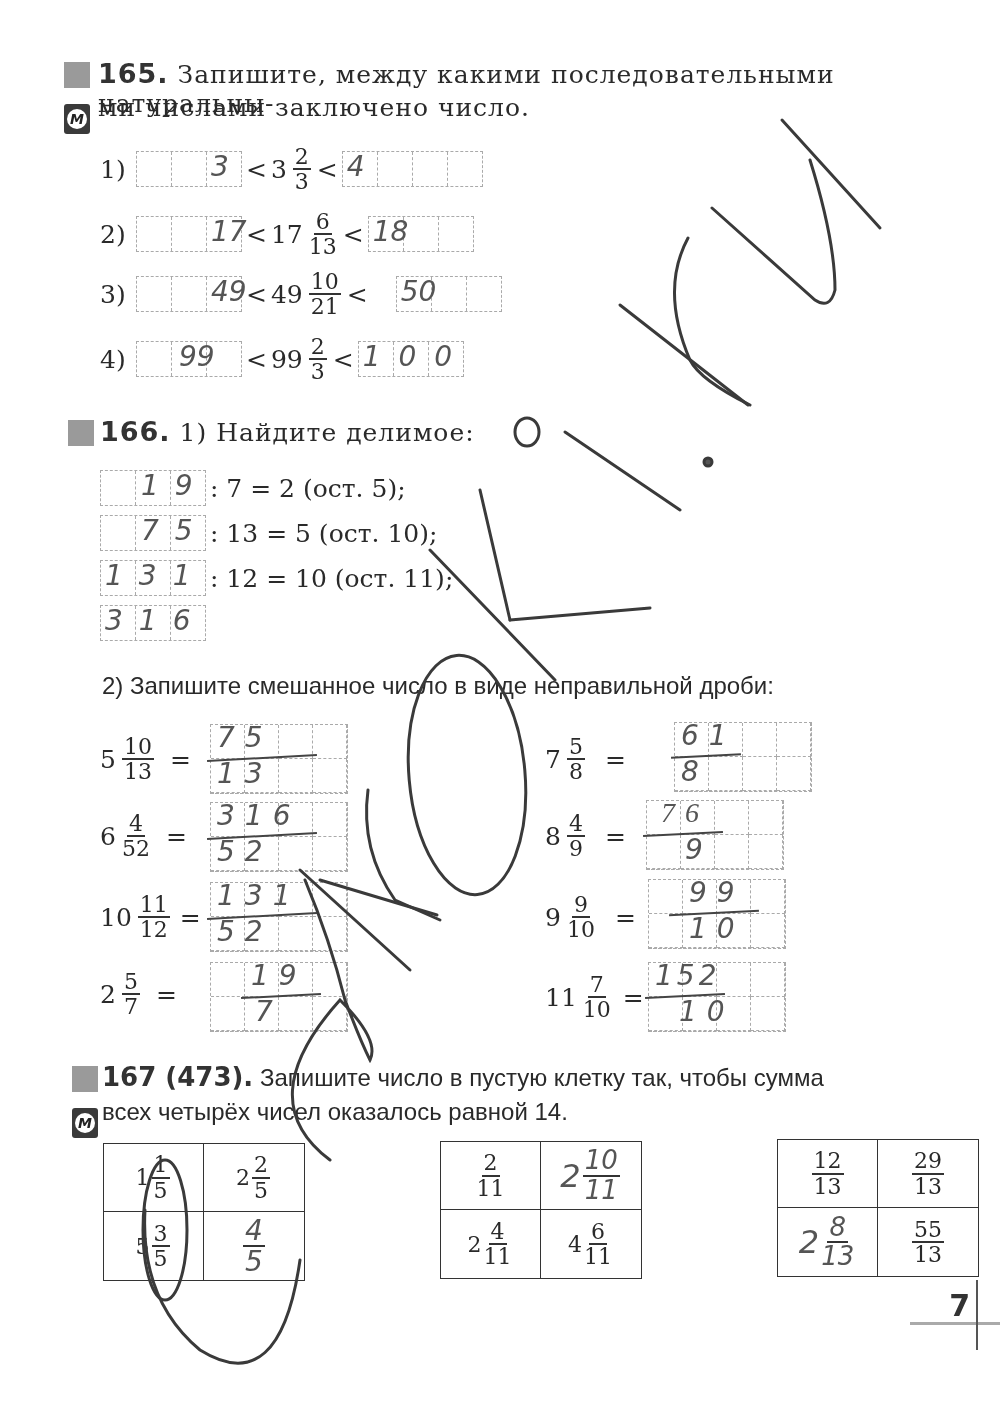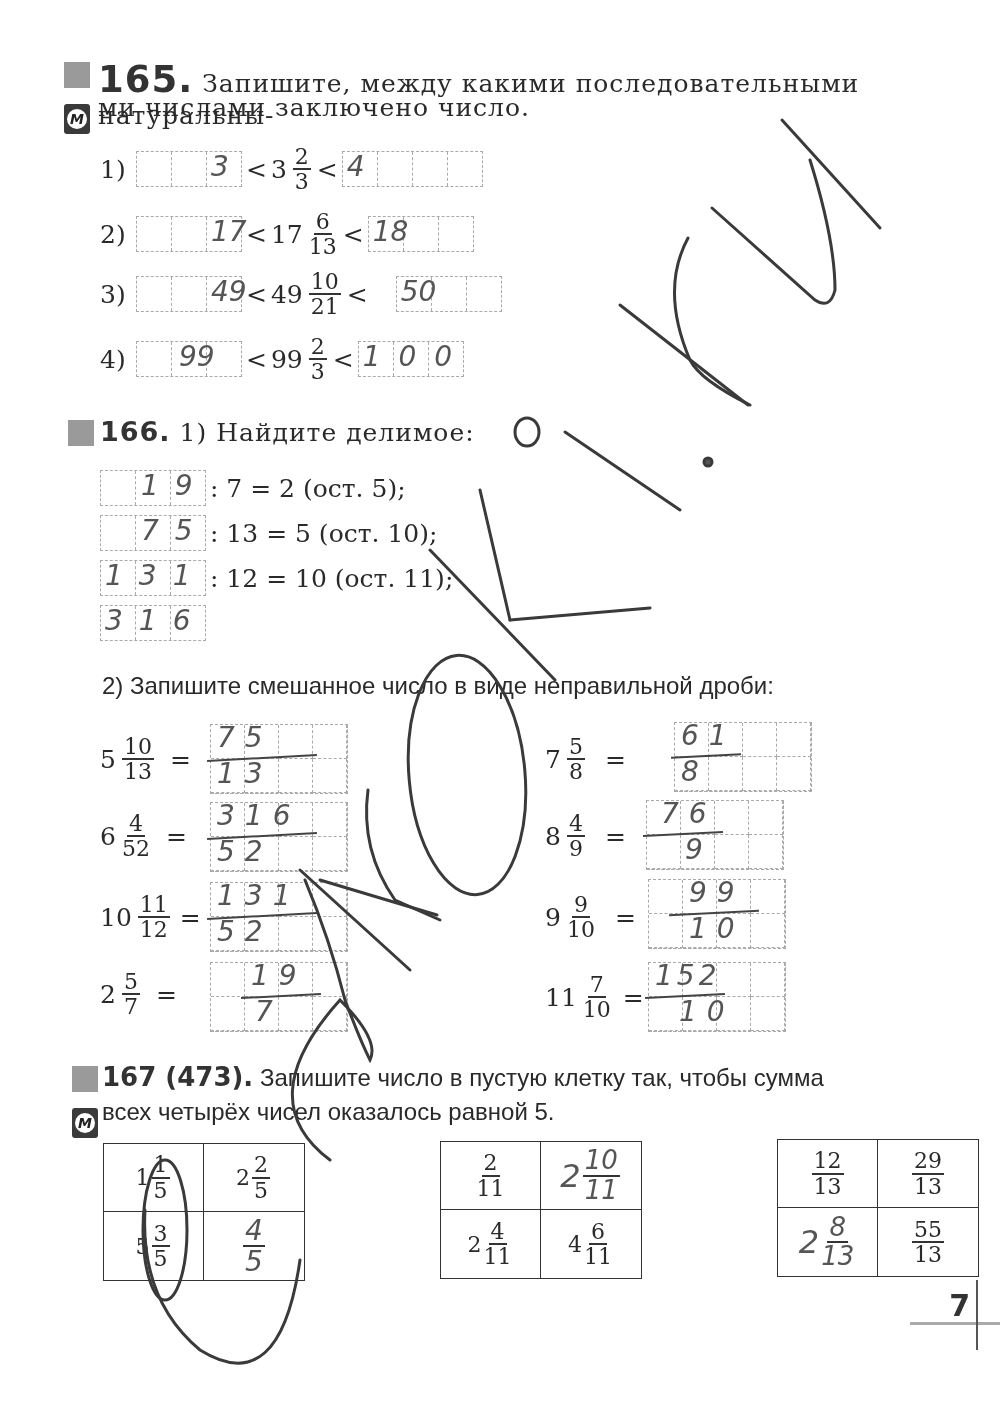--- a/index.html
+++ b/index.html
@@ -41,21 +41,21 @@
   svg.overlay{position:absolute;left:0;top:0;pointer-events:none;}
 </style>
 </head>
 <body>
 
 <div class="sq" style="left:64px;top:62px;"></div>
 <div class="mbadge" style="left:64px;top:104px;">
     <span>М</span>
   </div>
 <div class="abs task-text" style="left:98px;top:58px;">
-  <span class="num" style="font-size:37px;">165.</span>
+  <span class="num" style="font-size:27px;">165.</span>
   <span>Запишите, между какими последовательными натуральны-</span>
 </div>
 <div class="abs task-text" style="left:98px;top:93px;">ми числами заключено число.</div>
 
 <div class="abs" style="left:100px;top:145px;">
   <div class="expr">
     <span style="width:32px;">1)</span>
     <div class="cells" style="position:relative;">
         <div></div>
         <div></div>
@@ -346,21 +346,21 @@
 <div class="grid24" style="left:646px;top:800px;">
     <div></div>
     <div></div>
     <div></div>
     <div></div>
     <div></div>
     <div></div>
     <div></div>
     <div></div>
   <div class="hwfrac">
-      <span class="t" style="left:14px;">76</span>
+      <span class="t" style="left:14px;font-family:Liberation Serif, serif;">76</span>
       <span class="ln" style="width:80px;"></span>
       <span class="b" style="left:38px;">9</span>
     </div>
   </div>
 
 <div class="abs expr" style="left:545px;top:893px;">
   <span>9</span>
     <span class="frac">
       <span class="n">9</span>
       <span>10</span>
@@ -408,21 +408,21 @@
   </div>
 
 <div class="sq" style="left:72px;top:1066px;"></div>
 <div class="mbadge" style="left:72px;top:1108px;">
     <span>М</span>
   </div>
 <div class="abs cond" style="left:102px;top:1062px;">
   <span class="num" style="font-size:26px;">167 (473).</span>
   <span>Запишите число в пустую клетку так, чтобы сумма</span>
 </div>
-<div class="abs cond" style="left:102px;top:1098px;">всех четырёх чисел оказалось равной 5.</div>
+<div class="abs cond" style="left:102px;top:1098px;">всех четырёх чисел оказалось равной 14.</div>
 
 <div class="box4" style="left:103px;top:1143px;">
   <div>
       <span>1</span>
       <span class="frac">
         <span class="n">1</span>
         <span>5</span>
       </span>
     </div>
   <div>

